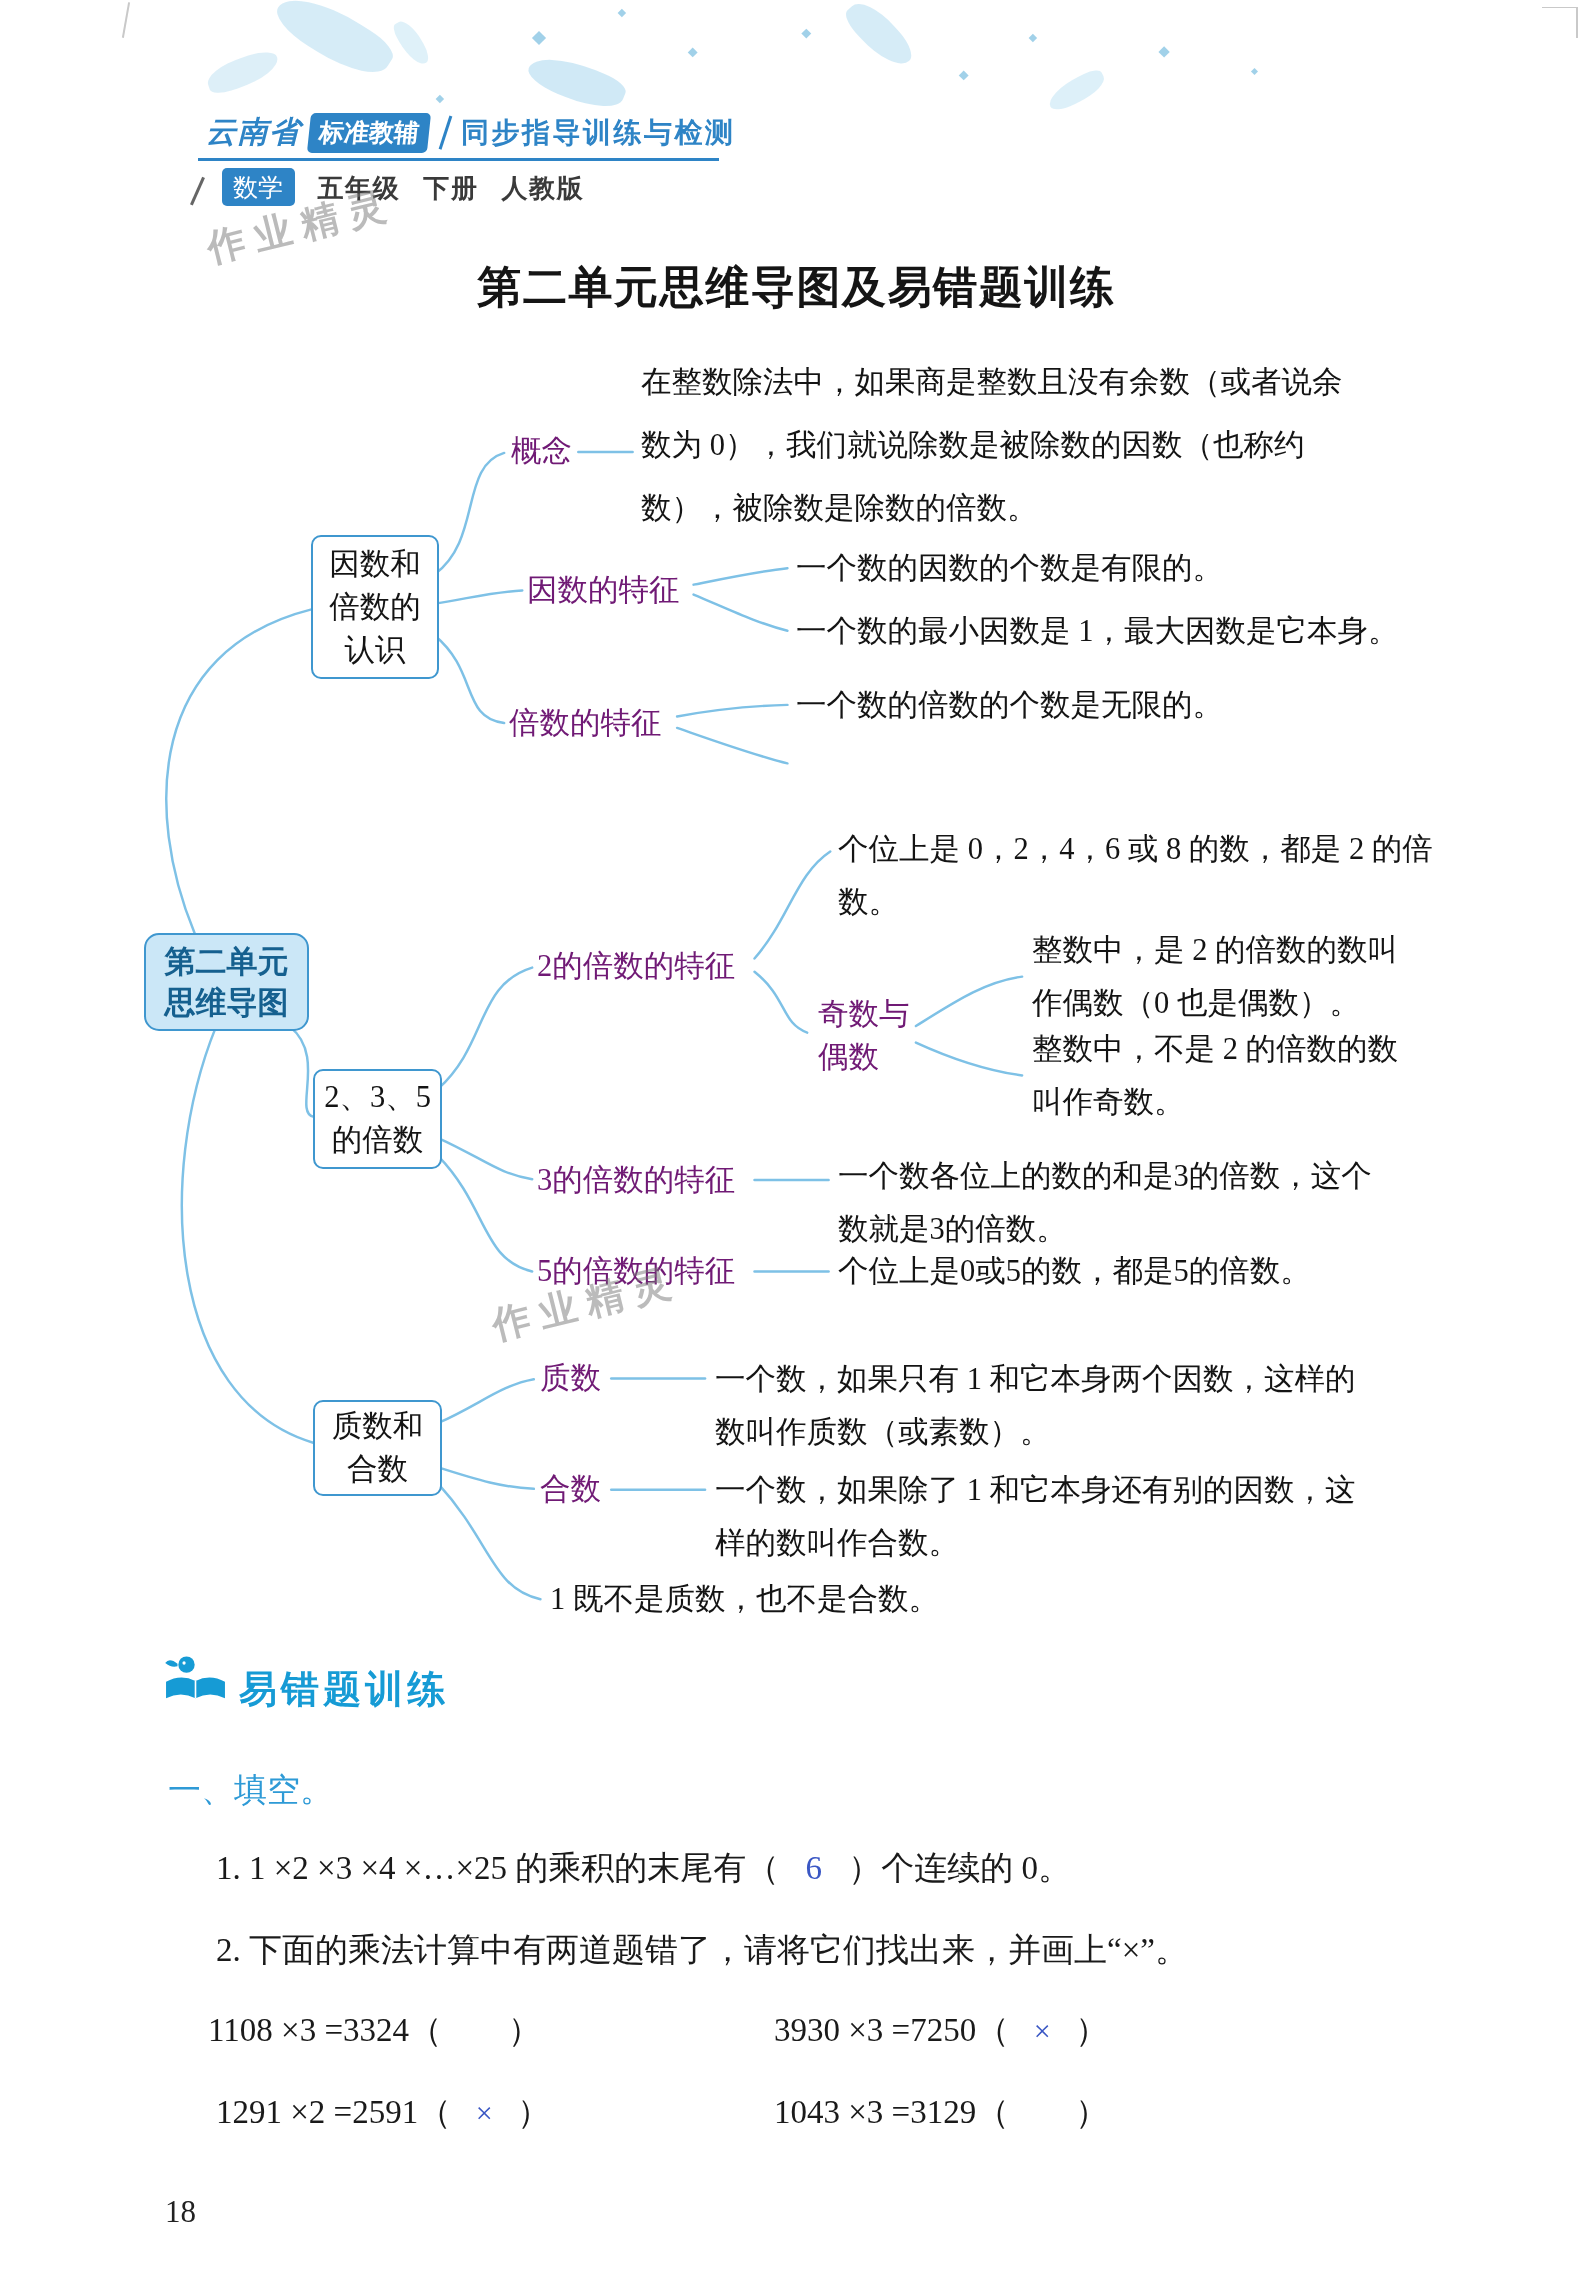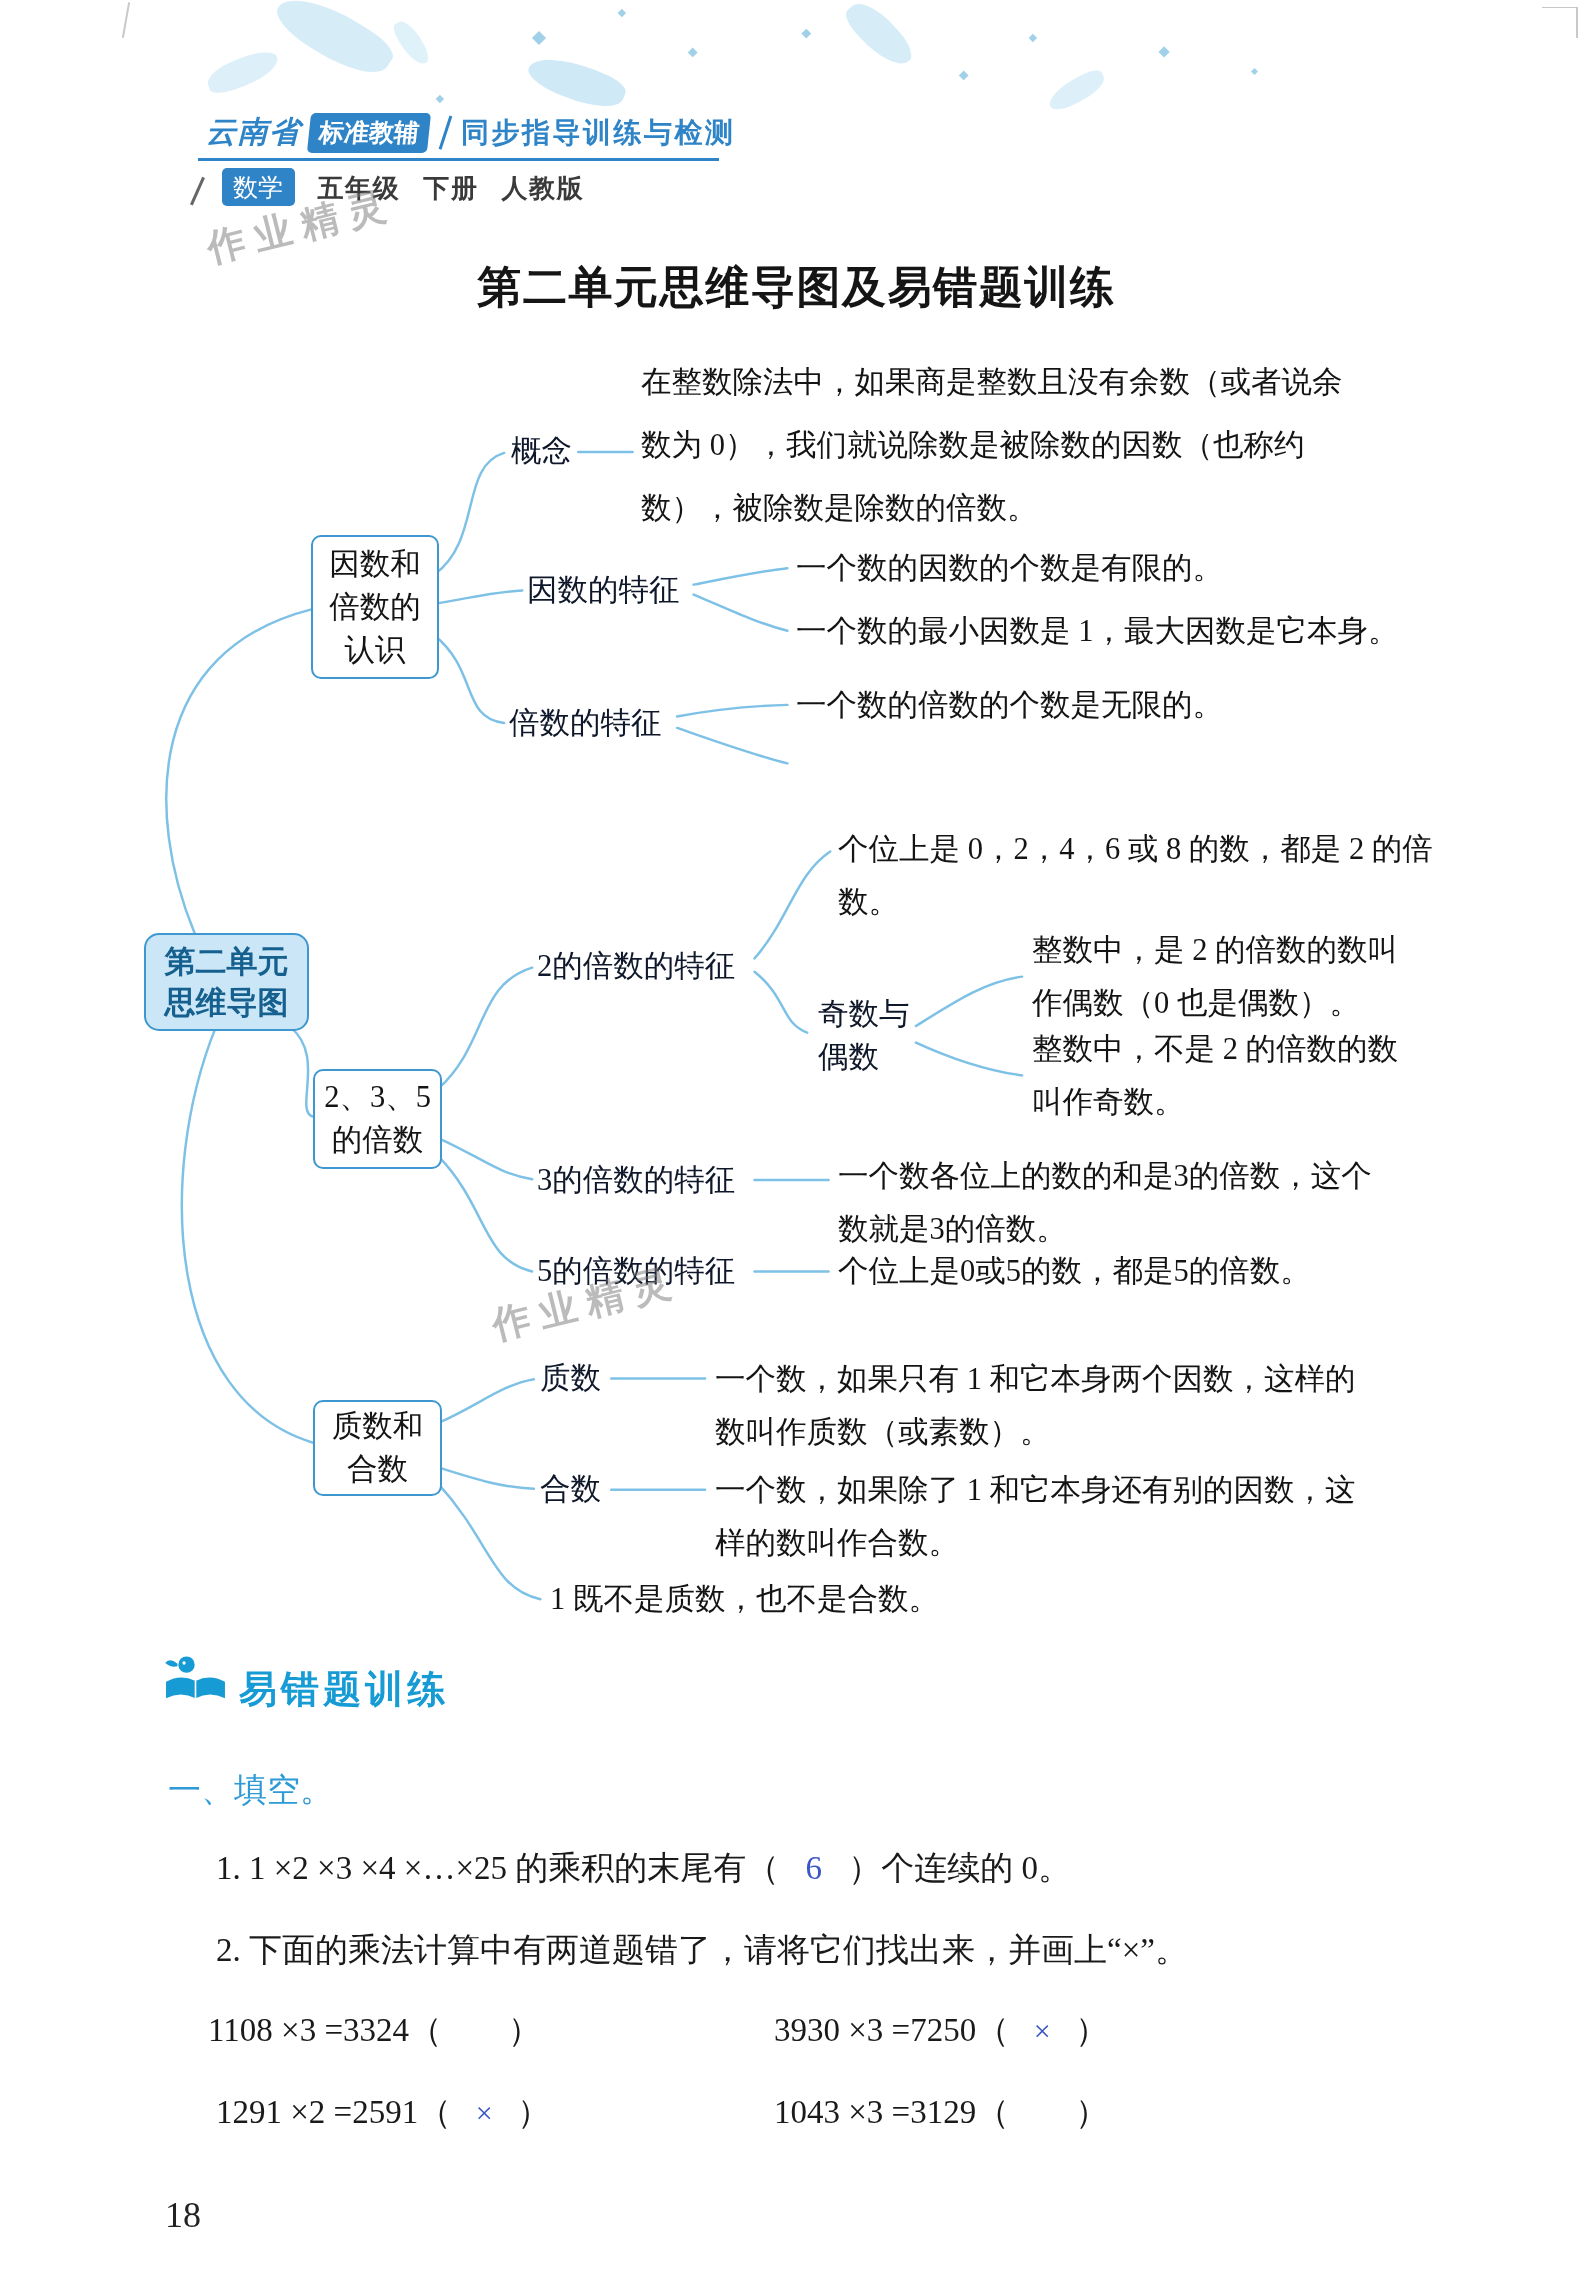--- a/index.html
+++ b/index.html
@@ -28,33 +28,33 @@
   .watermark{position:absolute;font-family:"DejaVu Sans",sans-serif;font-weight:700;font-size:38px;
              color:rgba(120,120,120,.5);letter-spacing:10px;transform:rotate(-14deg);
              transform-origin:left center;z-index:6;white-space:nowrap;}
 
   
   .connectors{position:absolute;left:0;top:0;z-index:1;}
   .mm-box{position:absolute;z-index:2;border:2.5px solid #3f97cf;border-radius:10px;background:#fff;
           display:flex;flex-direction:column;justify-content:center;align-items:center;
           font-size:30.5px;color:#141414;line-height:43px;text-align:center;}
   .mm-root{background:#cbe7f7;border-radius:15px;color:#15608f;font-weight:bold;font-size:31px;line-height:41px;}
-  .mm-label{position:absolute;z-index:2;font-size:30.5px;color:#0f172a;white-space:nowrap;line-height:33px;}
+  .mm-label{position:absolute;z-index:2;font-size:30.5px;color:#701a75;white-space:nowrap;line-height:33px;}
   .mm-label-multi{line-height:43px;white-space:normal;}
   .mm-line{position:absolute;z-index:2;font-size:30.5px;color:#141414;white-space:nowrap;line-height:33px;}
   .mm-block{position:absolute;z-index:2;font-size:30.5px;color:#141414;line-height:53px;}
   .mm-block-wide{line-height:63px;}
 
   
   .section-title{position:absolute;font-size:38px;font-weight:bold;color:#169bd5;letter-spacing:4.1px;white-space:nowrap;z-index:2;}
   .part-label{position:absolute;font-size:33px;color:#2e9ad6;white-space:nowrap;z-index:2;}
   .q{position:absolute;font-size:33px;color:#1a1a1a;white-space:nowrap;z-index:2;}
   .answer{display:inline-block;width:69px;text-align:center;color:#3a57c4;font-size:33px;}
   .mark{display:inline-block;width:66px;text-align:center;color:#3a57c4;font-size:30px;}
-  .page-number{position:absolute;font-size:36px;color:#222;z-index:2;}
+  .page-number{position:absolute;font-size:31px;color:#222;z-index:2;}
 </style>
 </head>
 <body>
 
 <div class="page">
 
   <div class="corner-mark" style="left:125px;top:1.6px;width:1.6px;height:36px;transform:rotate(10deg);"></div>
   <div class="corner-mark" style="left:1576px;top:6.6px;width:1.6px;height:31px;"></div>
   <div class="corner-mark" style="left:1542px;top:6.6px;width:36px;height:1.6px;"></div>
 

